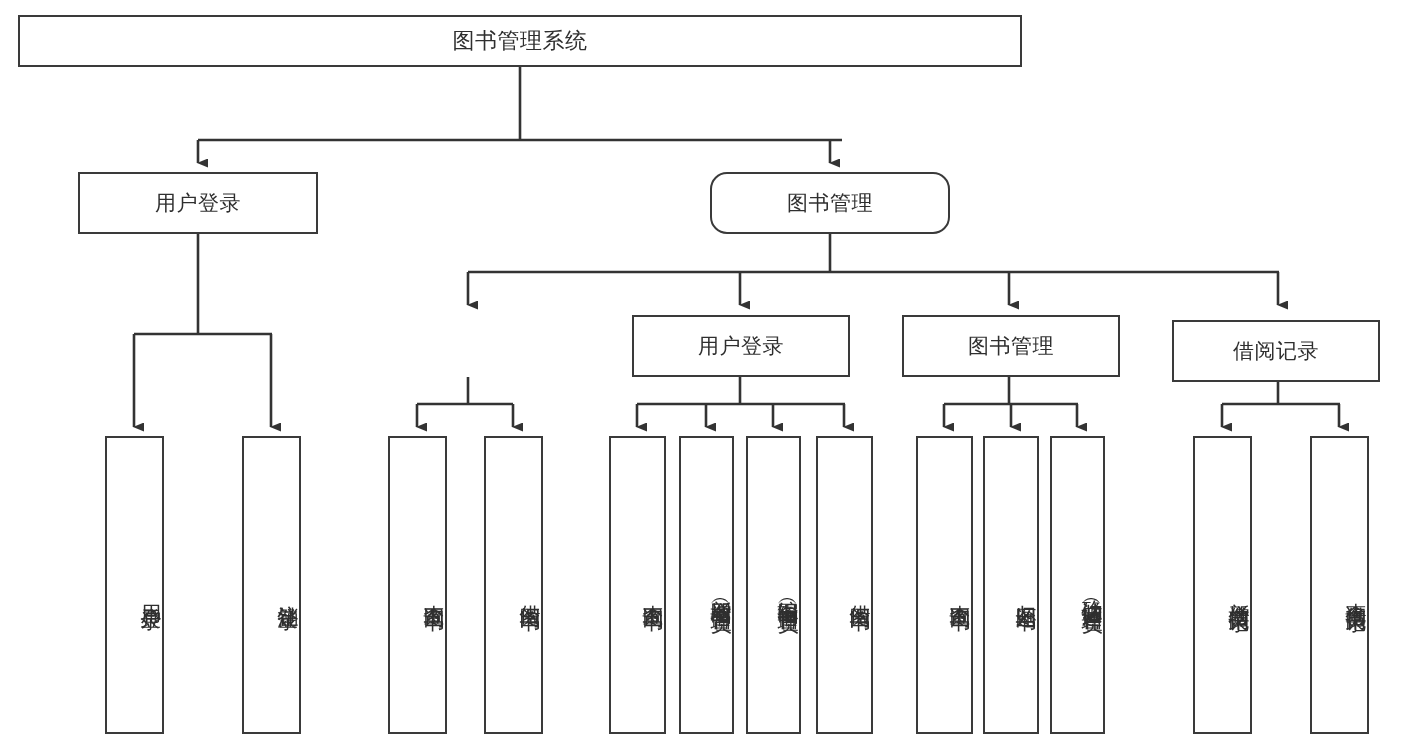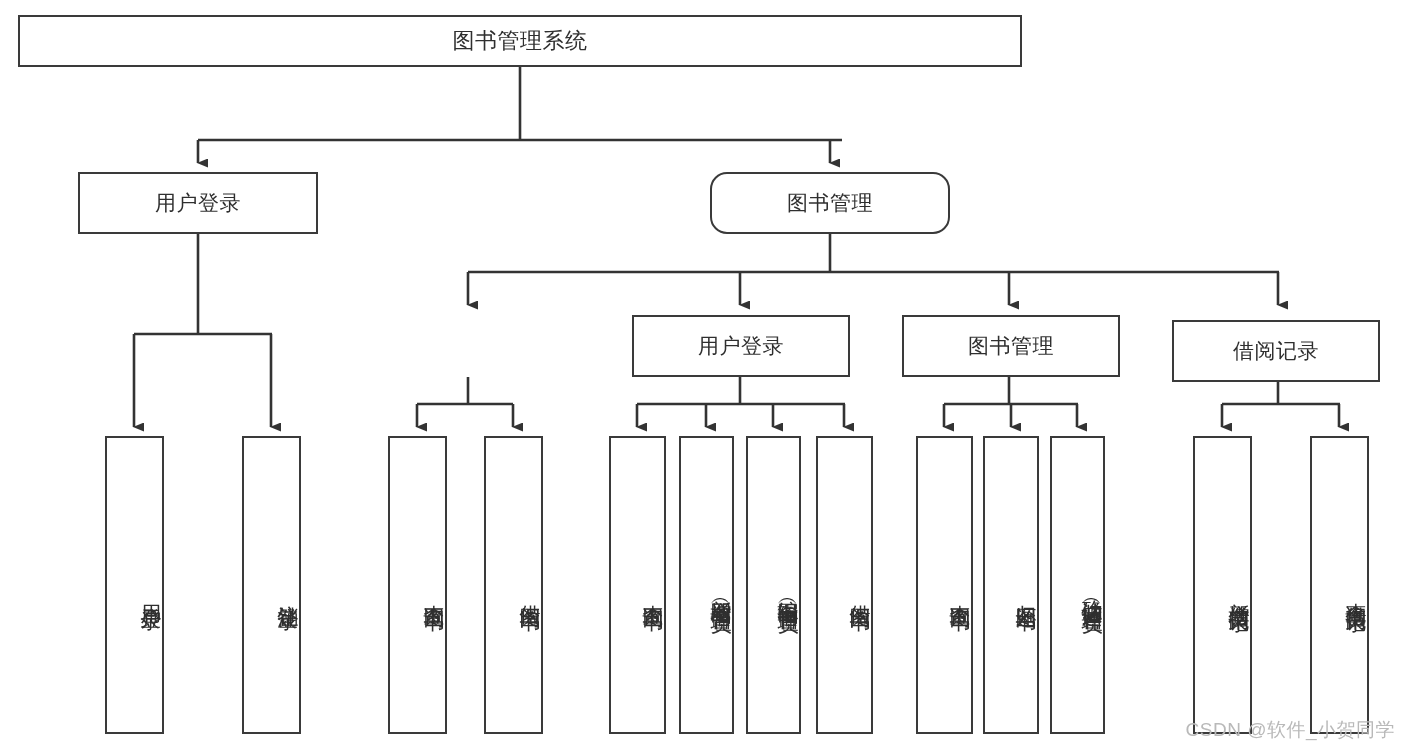--- a/index.html
+++ b/index.html
@@ -185,15 +185,14 @@
     <span class="txt">确认归还（管理员）</span>
   </div>
 
   <div class="node leaf" style="left:1193px; top:436px; width:59px; height:298px;">
     <span class="txt">新增借阅记录</span>
   </div>
   <div class="node leaf" style="left:1310px; top:436px; width:59px; height:298px;">
     <span class="txt">查询借阅记录</span>
   </div>
 
-  <div class="watermark">CSDN @软件_小贺同学</div>
 
 </div>
 
 </body></html>

